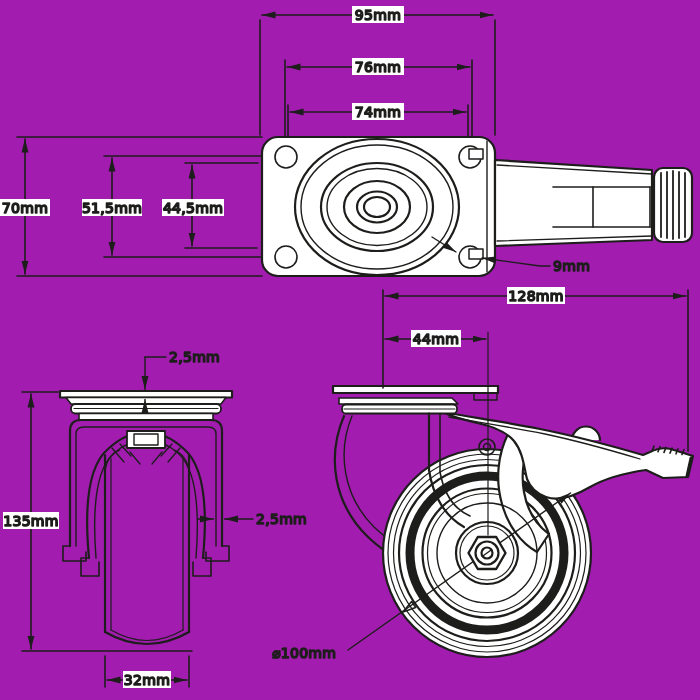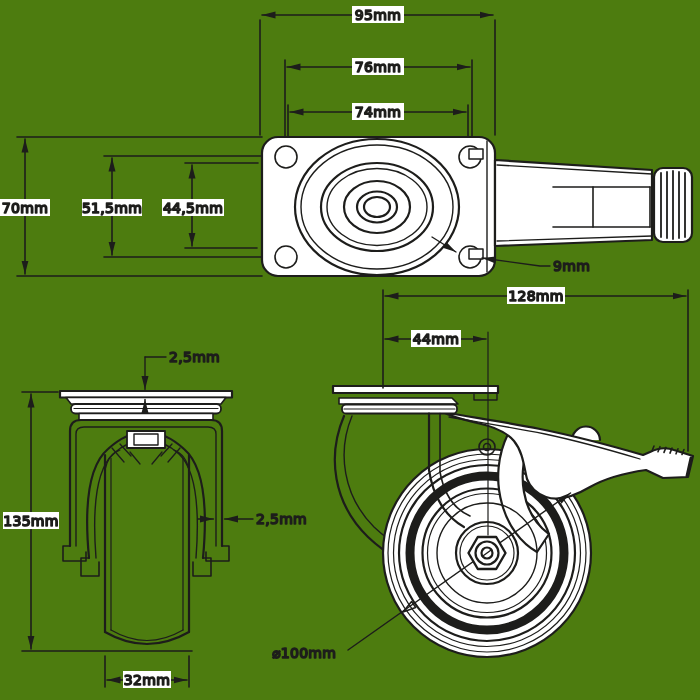--- a/index.html
+++ b/index.html
@@ -1,16 +1,16 @@
 <!DOCTYPE html>
 <html><head>
 <meta charset="utf-8">
 <style>
   html,body{margin:0;padding:0;background:#ffffff;}
-  .canvas{width:700px;height:700px;background:#4d7c0f;position:relative;overflow:hidden;}
+  .canvas{width:700px;height:700px;background:#a21caf;position:relative;overflow:hidden;}
   svg{display:block;}
   svg *{vector-effect:none;}
   .ln, .ln *{fill:none;stroke:#1d1d1b;stroke-width:1.6;stroke-linecap:round;stroke-linejoin:round;}
   .w2{stroke-width:2.2;}
   .w1{stroke-width:1.2;}
   .w13{stroke-width:1.3;}
   .w14{stroke-width:1.4;}
   .w18{stroke-width:1.8;}
   .w3{stroke-width:3;}
   .band{stroke-width:9;}

